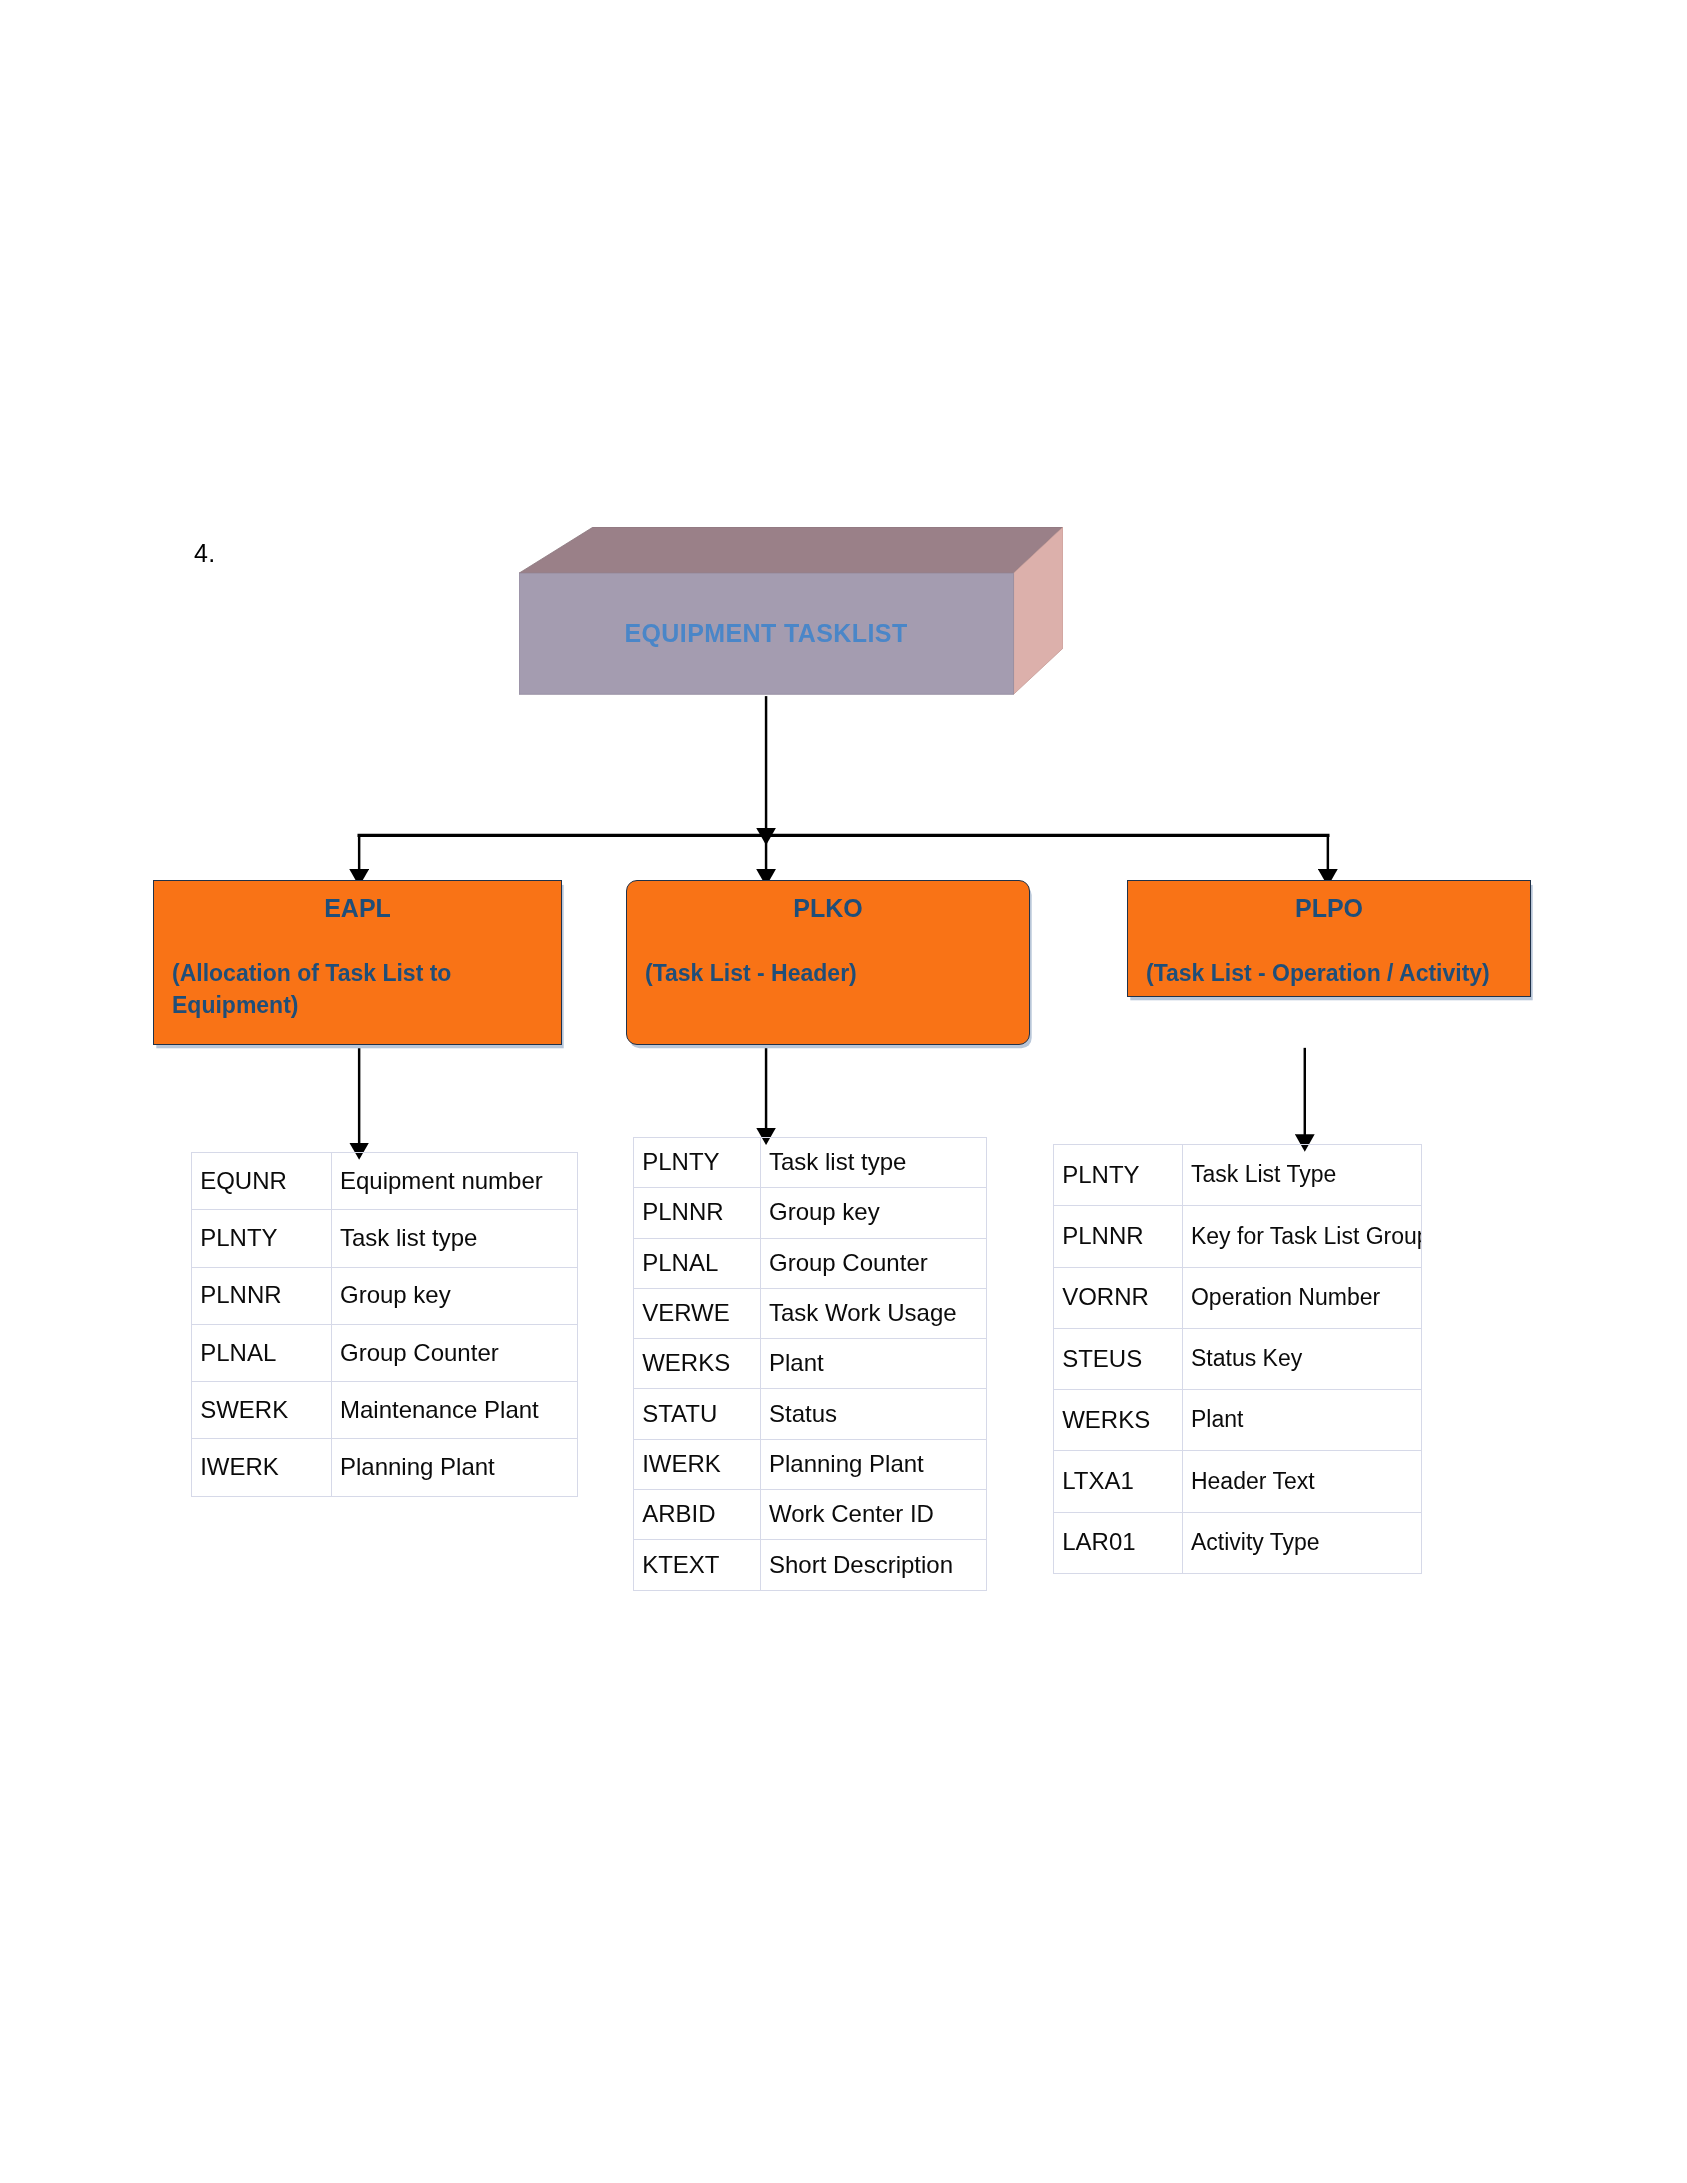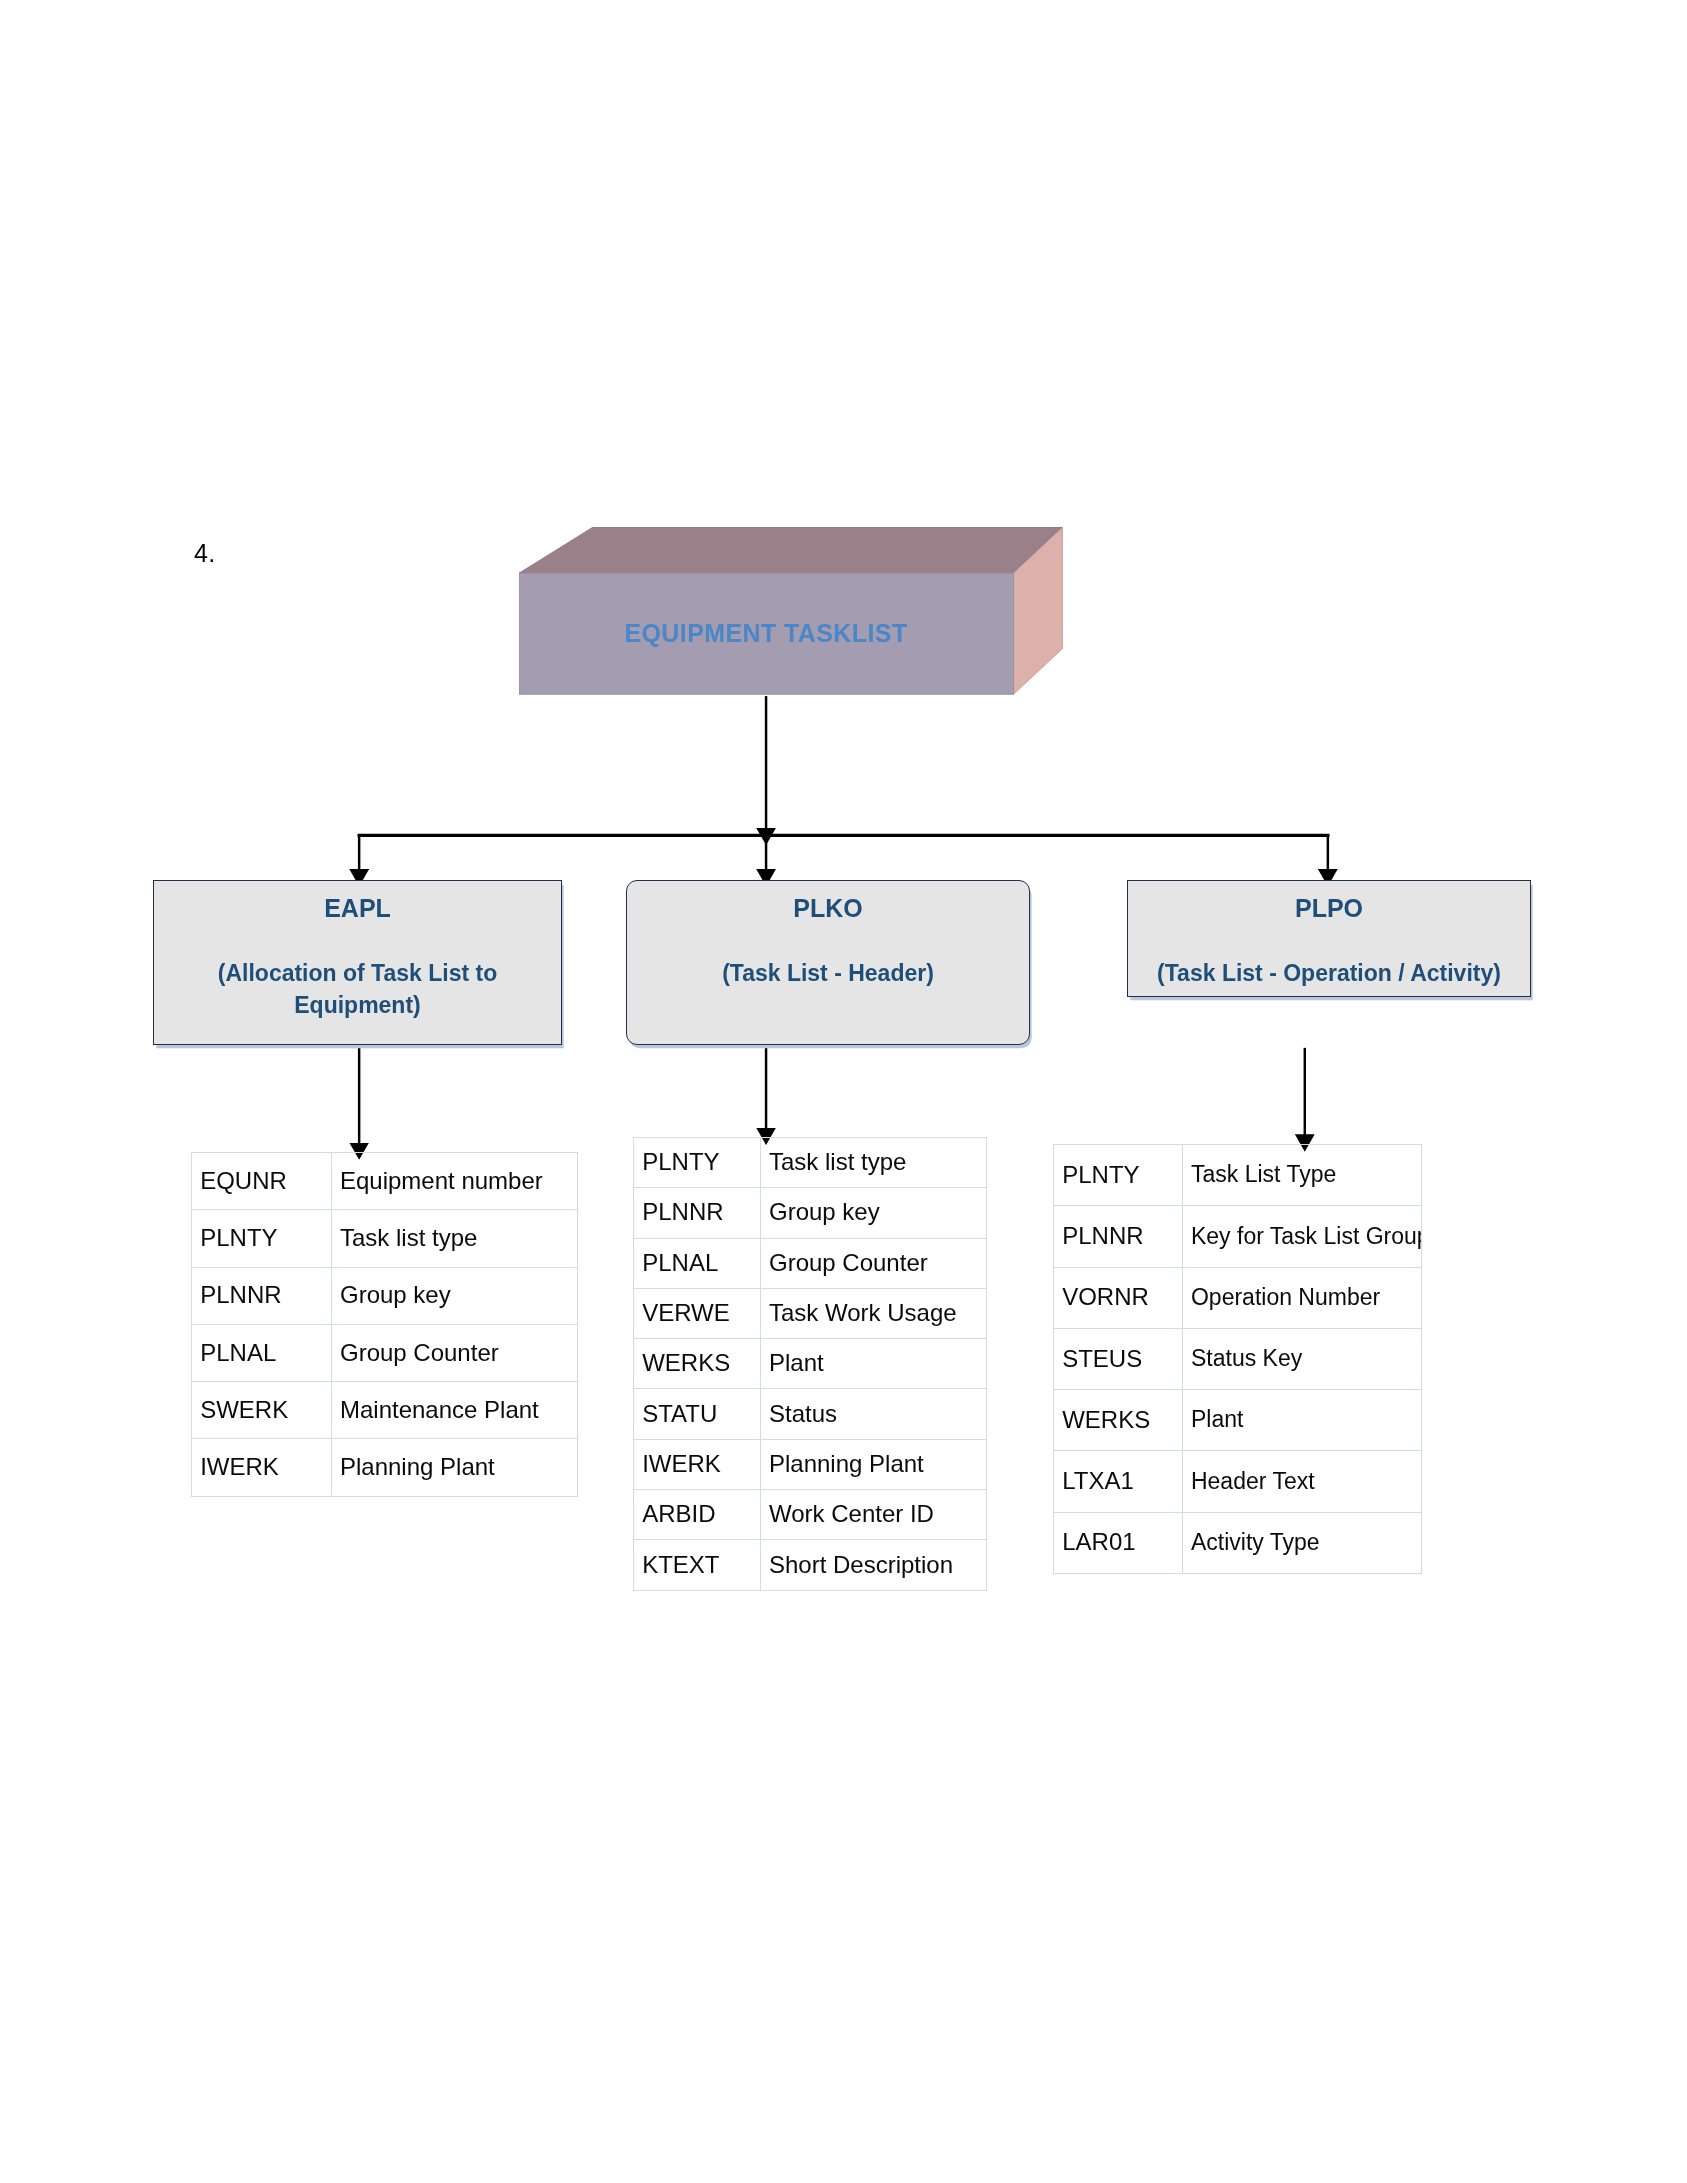--- a/index.html
+++ b/index.html
@@ -70,38 +70,38 @@
     position: absolute;
     left: 0; top: 0;
     width: 1687px;
     height: 2183px;
     pointer-events: none;
   }
 
   
   .entity-box {
     position: absolute;
-    background: #e5e5e5;
+    background: #f97316;
     border: 1.6px solid #20324a;
     box-sizing: border-box;
     box-shadow: 2.5px 4.1px 0px -0.8px #b9c7d9;
     padding: 11.5px 18px 0 18px;
     font-family: "Liberation Sans", sans-serif;
     color: #1f4e79;
   }
   .entity-box .eb-title {
     text-align: center;
     font-size: 25px;
     font-weight: bold;
     color: #1f4e79;
     line-height: 1.25;
     margin-bottom: 33px;
   }
   .entity-box .eb-sub {
-    text-align: center;
+    text-align: left;
     font-size: 23px;
     font-weight: bold;
     color: #1f4e79;
     line-height: 1.42;
   }
 
   #box-eapl { left: 153px; top: 880px; width: 409px; height: 165px; }
   #box-plko { left: 626px; top: 880px; width: 404px; height: 165px; border-radius: 11px; }
   #box-plpo { left: 1127px; top: 880px; width: 404px; height: 117px; }
 

